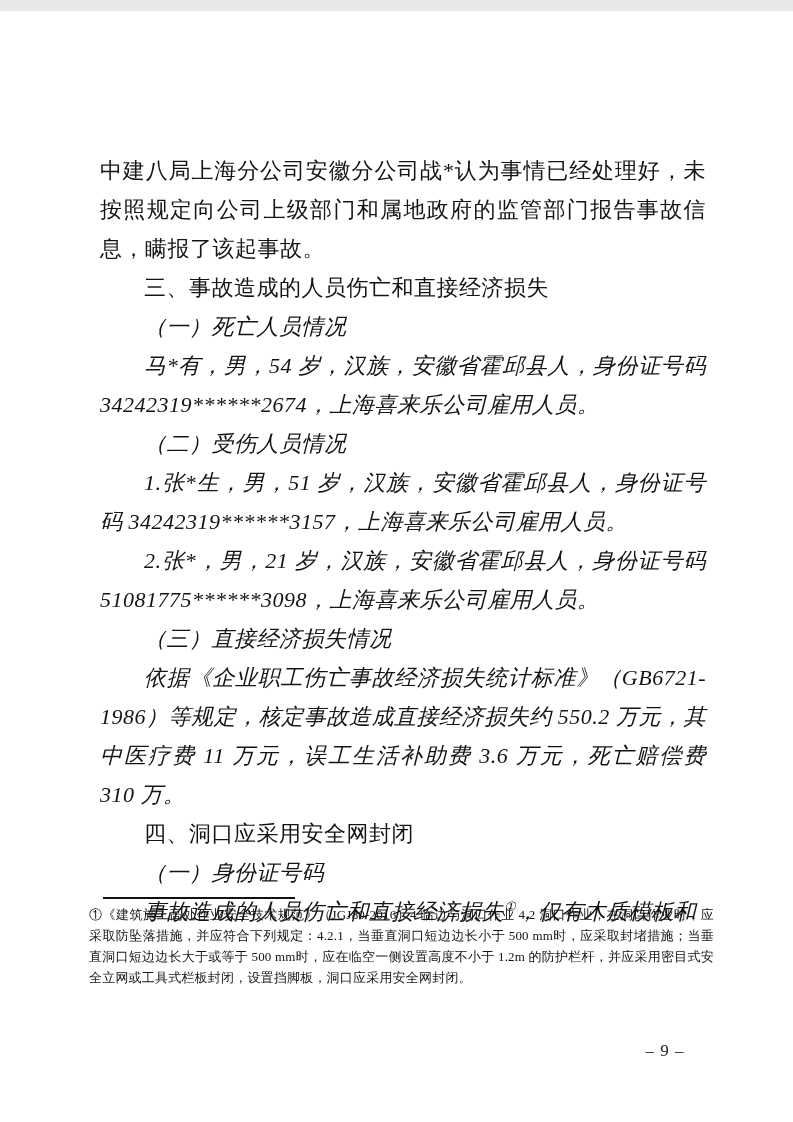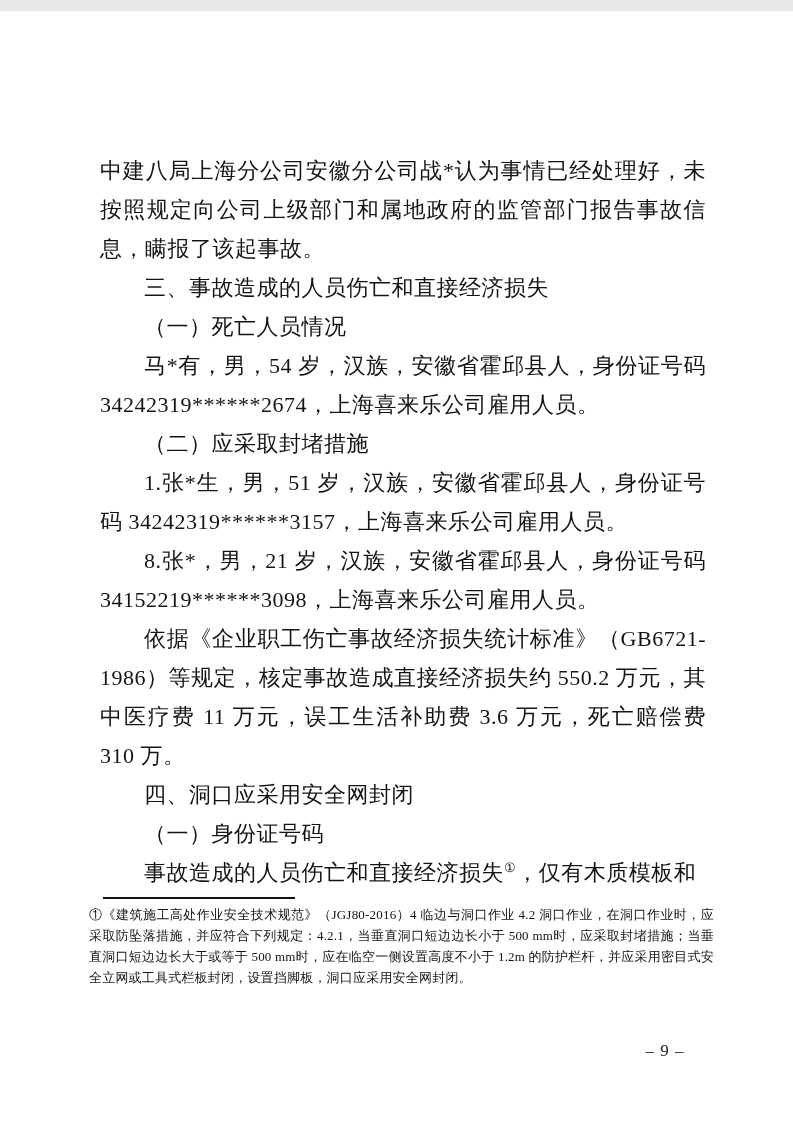--- a/index.html
+++ b/index.html
@@ -27,28 +27,30 @@
   .body-text h2 {
     margin: 0;
     font-size: 22px;
     line-height: 39px;
     text-align: justify;
     letter-spacing: 0.5px;
     font-weight: normal;
   }
   .para-indent {
     text-indent: 44px;
+    font-style: italic;
   }
   .heading {
     font-family: Liberation Sans, sans-serif;
     font-weight: 700;
     text-indent: 44px;
     letter-spacing: 1px;
   }
   .subheading {
+    font-style: italic;
     text-indent: 44px;
   }
   .footnote-ref {
     font-size: 13px;
     vertical-align: super;
     line-height: 0;
   }
   .footnote-area {
     position: absolute;
     left: 89px;
@@ -82,23 +84,24 @@
 </head>
 <body>
 
 <div class="page">
 
   <div class="body-text">
     <p class="para">中建八局上海分公司安徽分公司战*认为事情已经处理好，未按照规定向公司上级部门和属地政府的监管部门报告事故信息，瞒报了该起事故。</p>
     <h2 class="heading">三、事故造成的人员伤亡和直接经济损失</h2>
     <p class="subheading">（一）死亡人员情况</p>
     <p class="para-indent">马*有，男，54 岁，汉族，安徽省霍邱县人，身份证号码 34242319******2674，上海喜来乐公司雇用人员。</p>
-    <p class="subheading">（二）应采取封堵措施</p>
+    <p class="subheading">（二）受伤人员情况</p>
     <p class="para-indent">1.张*生，男，51 岁，汉族，安徽省霍邱县人，身份证号码 34242319******3157，上海喜来乐公司雇用人员。</p>
-    <p class="para-indent">8.张*，男，21 岁，汉族，安徽省霍邱县人，身份证号码 34152219******3098，上海喜来乐公司雇用人员。</p>
+    <p class="para-indent">2.张*，男，21 岁，汉族，安徽省霍邱县人，身份证号码 51081775******3098，上海喜来乐公司雇用人员。</p>
+    <p class="subheading">（三）直接经济损失情况</p>
     <p class="para-indent">依据《企业职工伤亡事故经济损失统计标准》（GB6721-1986）等规定，核定事故造成直接经济损失约 550.2 万元，其中医疗费 11 万元，误工生活补助费 3.6 万元，死亡赔偿费 310 万。</p>
     <h2 class="heading">四、洞口应采用安全网封闭</h2>
     <p class="subheading">（一）身份证号码</p>
     <p class="para-indent"><span>事故造成的人员伤亡和直接经济损失</span><sup class="footnote-ref">①</sup><span>，仅有木质模板和</span></p>
   </div>
 
   <div class="footnote-area">
     <div class="footnote-rule"></div>
     <p class="footnote-text"><span>①</span><span>《建筑施工高处作业安全技术规范》（JGJ80-2016）4 临边与洞口作业 4.2 洞口作业，在洞口作业时，应采取防坠落措施，并应符合下列规定：4.2.1，当垂直洞口短边边长小于 500 mm时，应采取封堵措施；当垂直洞口短边边长大于或等于 500 mm时，应在临空一侧设置高度不小于 1.2m 的防护栏杆，并应采用密目式安全立网或工具式栏板封闭，设置挡脚板，洞口应采用安全网封闭。</span></p>
   </div>

